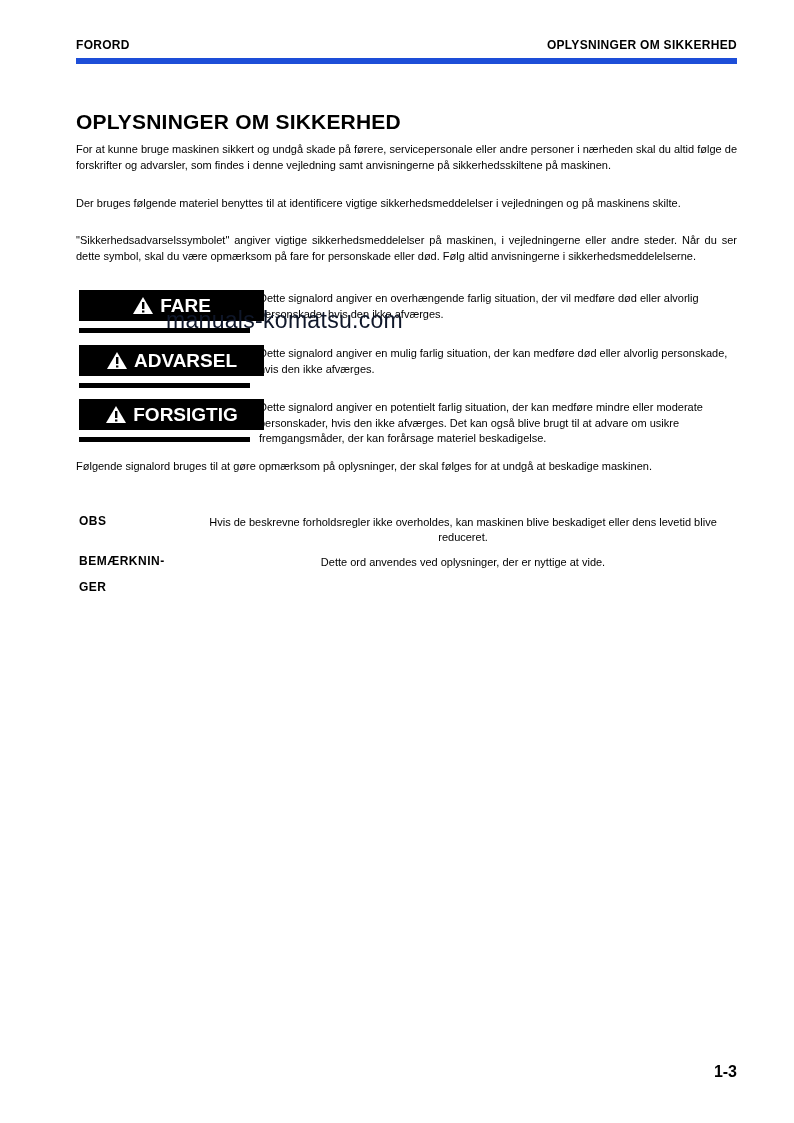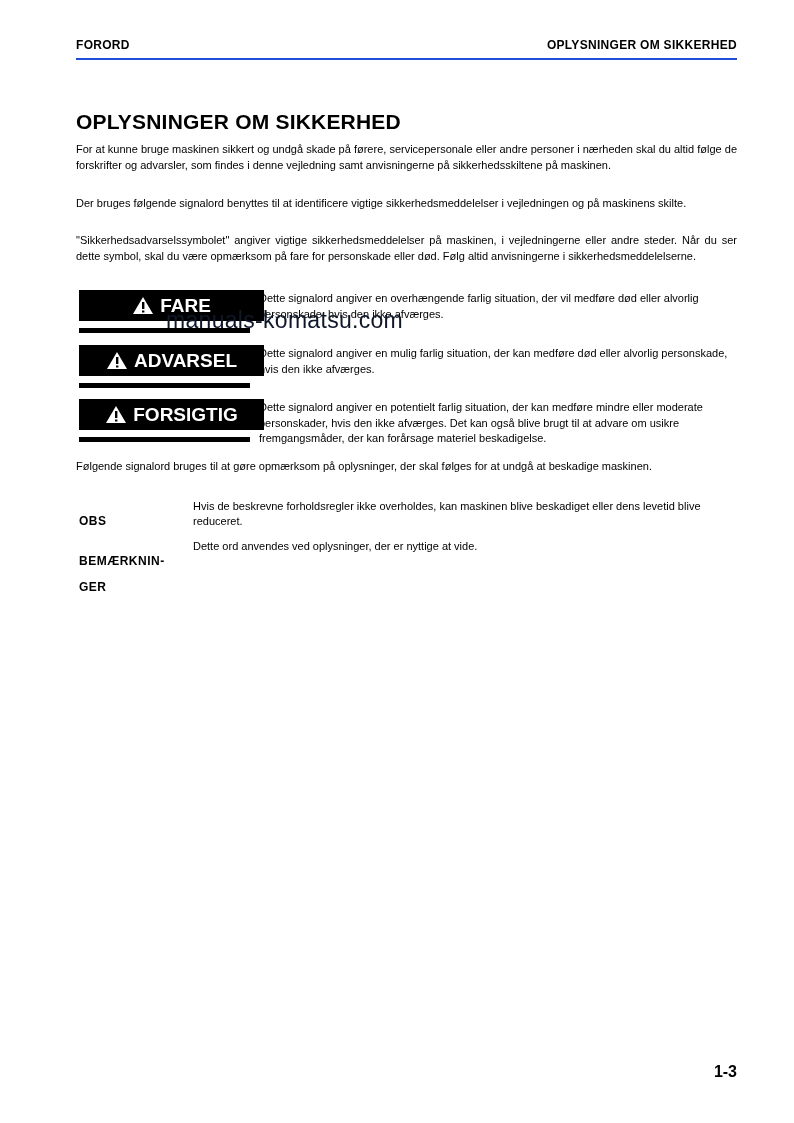--- a/index.html
+++ b/index.html
@@ -1,44 +1,44 @@
 <!DOCTYPE html>
 <html><head>
 <meta charset="utf-8">
 <style>
   html, body { margin:0; padding:0; background:#ffffff; }
   body { width:794px; height:1123px; position:relative; overflow:hidden; font-family:"Liberation Sans", sans-serif; color:#000; }
-  .header { position:absolute; left:76px; top:38px; width:661px; height:20px; border-bottom:2px solid #1d4ed8; }
+  .header { position:absolute; left:76px; top:38px; width:661px; height:20px; border-bottom:6px solid #1d4ed8; }
   .header .left { position:absolute; left:0; top:0; font-size:12px; font-weight:bold; letter-spacing:0.3px; }
   .header .right { position:absolute; right:0; top:0; font-size:12px; font-weight:bold; letter-spacing:0.3px; }
   .title { position:absolute; left:76px; top:110px; font-size:21px; font-weight:bold; letter-spacing:0.2px; }
   .para { position:absolute; left:76px; width:661px; font-size:11px; line-height:15.5px; text-align:justify; }
   .signal { position:absolute; left:79px; width:660px; }
   .signal .box { position:absolute; left:0; top:0; width:185px; height:31px; background:#000; color:#fff; font-weight:bold; font-size:19px; display:flex; align-items:center; justify-content:center; gap:6px; }
   .signal .bar { position:absolute; left:0; top:38px; width:171px; height:5px; background:#000; }
   .signal .tri { width:22px; height:19px; display:inline-block; }
   .signal .desc { position:absolute; left:180px; top:1px; width:470px; font-size:11px; line-height:15.5px; }
   .note { position:absolute; left:79px; width:660px; }
   .note .term { position:absolute; left:0; top:0; font-size:12px; font-weight:bold; line-height:26px; letter-spacing:0.5px; width:105px;margin-top:12px; }
-  .note .text { position:absolute; left:114px; top:3px; width:540px; font-size:11px; line-height:15px; }
+  .note .text { position:absolute; left:114px; top:19px; width:540px; font-size:11px; line-height:15px;text-align:center; }
   .watermark { position:absolute; left:166px; top:307px; font-size:23px; color:#0f172a; letter-spacing:0.3px; pointer-events:none; }
   .pagenum { position:absolute; right:57px; top:1063px; font-size:16px; font-weight:bold; }
 </style>
 </head>
 <body>
 
 <div class="header">
   <span class="left">FORORD</span>
   <span class="right">OPLYSNINGER OM SIKKERHED</span>
 </div>
 
 <div class="title">OPLYSNINGER OM SIKKERHED</div>
 
 <div class="para" style="top:142px;">For at kunne bruge maskinen sikkert og undgå skade på førere, servicepersonale eller andre personer i nærheden skal du altid følge de forskrifter og advarsler, som findes i denne vejledning samt anvisningerne på sikkerhedsskiltene på maskinen.</div>
-<div class="para" style="top:196px;">Der bruges følgende signalord benyttes til at identificere vigtige sikkerhedsmeddelelser i vejledningen og på maskinens skilte.</div>
+<div class="para" style="top:196px;">Der bruges følgende materiel benyttes til at identificere vigtige sikkerhedsmeddelelser i vejledningen og på maskinens skilte.</div>
 <div class="para" style="top:233px;">"Sikkerhedsadvarselssymbolet" angiver vigtige sikkerhedsmeddelelser på maskinen, i vejledningerne eller andre steder. Når du ser dette symbol, skal du være opmærksom på fare for personskade eller død. Følg altid anvisningerne i sikkerhedsmeddelelserne.</div>
 
 <div class="signal" style="top:290px;">
   <div class="box">
     <svg class="tri" viewBox="0 0 22 19">
       <polygon points="11,1 21,18 1,18" fill="#fff"></polygon>
       <rect x="10" y="6" width="2.4" height="7" fill="#000"></rect>
       <rect x="10" y="14.5" width="2.4" height="2" fill="#000"></rect>
     </svg>
     <span>FARE</span>

